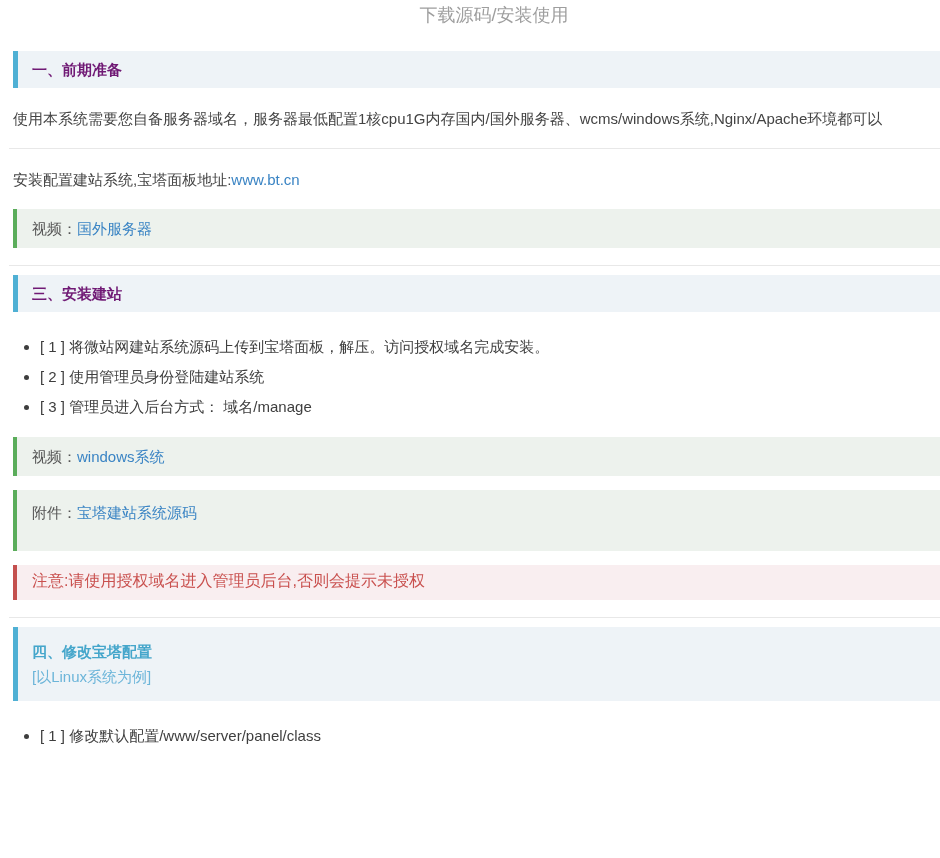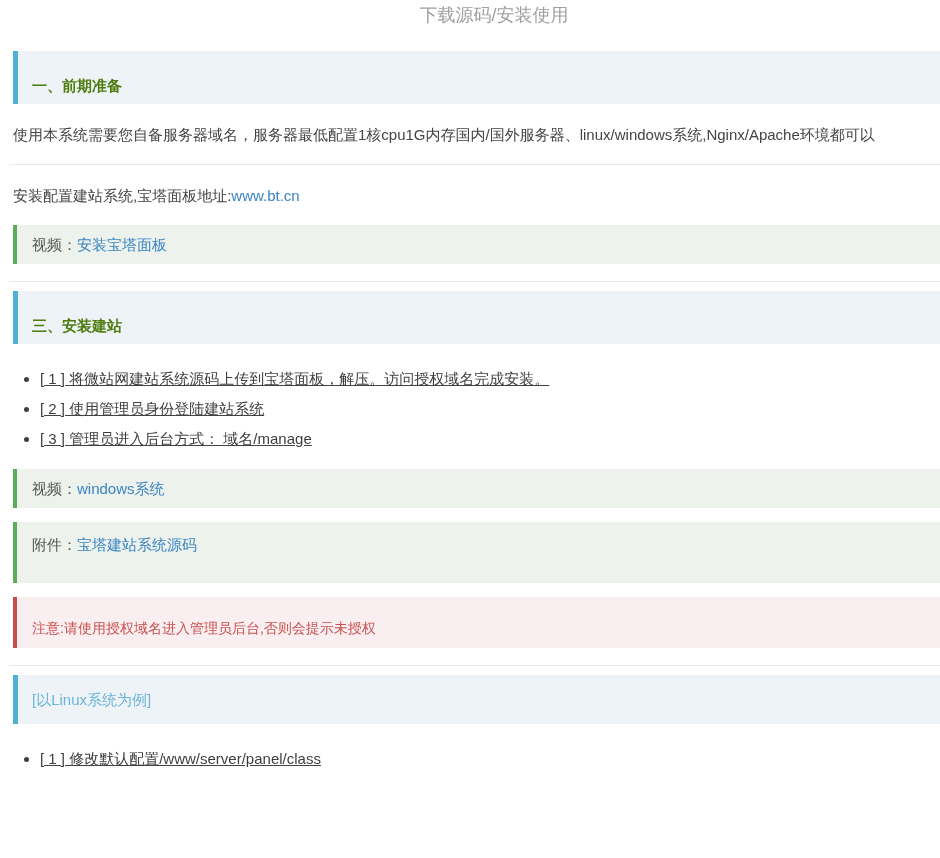--- a/index.html
+++ b/index.html
@@ -17,25 +17,25 @@
     text-align: center;
     font-size: 18px;
     font-weight: normal;
     color: #9e9e9e;
     padding-left: 48px;
   }
   .sec-header {
     margin: 0 0 0 13px;
     background: #eef3f7;
     border-left: 5px solid #4fb0d4;
-    padding: 27px 18px 11px 14px;
+    padding: 11px 18px 11px 14px;
     font-size: 15px;
     line-height: 15px;
     font-weight: bold;
-    color: #4d7c0f;
+    color: #701a75;
   }
   .body-text {
     margin: 20px 0 18px 13px;
     font-size: 15px;
     line-height: 22px;
     color: #444444;
   }
   .divider {
     border: 0;
     border-top: 1px solid #e8e8e8;
@@ -47,70 +47,69 @@
     padding: 12px 18px 12px 15px;
     font-size: 15px;
     line-height: 15px;
   }
   .note-box.green { background: #edf2ed; border-left: 4px solid #5bad5b; }
   .note-box .label { color: #555555; }
   .note-box.multi { padding: 11px 18px 26px 15px; }
   .note-box.multi .line { line-height: 24px; }
   .warn-box {
     margin: 0 0 0 13px;
-    padding: 24px 18px 12px 15px;
+    padding: 8px 18px 12px 15px;
     background: #f9eef0;
     border-left: 4px solid #c4504e;
     color: #c9504e;
-    font-size: 14px;
+    font-size: 16px;
     line-height: 15px;
   }
   .info-box {
     margin: 0 0 0 13px;
     background: #eef3f7;
     border-left: 5px solid #4fb0d4;
     padding: 12px 18px 12px 14px;
     font-size: 15px;
   }
   .info-heading { font-weight: bold; color: #45a6cb; line-height: 25px; }
   .info-line { color: #6cb5d9; line-height: 25px; }
   .info-line a { color: #4e97cf; text-decoration: none; cursor: pointer; }
   ul.bullets {
     margin: 24px 0 19px 13px;
     padding-left: 27px;
     list-style: disc;
-    text-decoration: underline;
   }
   ul.bullets li {
     font-size: 15px;
     line-height: 22px;
     margin-bottom: 8px;
     color: #3e3e3e;
   }
   ul.bullets li:last-child { margin-bottom: 0; }
   ul.bullets .subline { margin-top: 8px; line-height: 22px; }
   ul.bullets.last { margin-bottom: 0; }
 </style>
 </head>
 <body>
 
 <div class="page">
 
   <h1 class="doc-title">下载源码/安装使用</h1>
 
   <div class="sec-header">一、前期准备</div>
 
-  <p class="body-text">使用本系统需要您自备服务器域名，服务器最低配置1核cpu1G内存国内/国外服务器、linux/windows系统,Nginx/Apache环境都可以</p>
+  <p class="body-text">使用本系统需要您自备服务器域名，服务器最低配置1核cpu1G内存国内/国外服务器、wcms/windows系统,Nginx/Apache环境都可以</p>
 
   <hr class="divider">
 
 
   <p class="body-text"><span>安装配置建站系统,宝塔面板地址:</span><a class="link">www.bt.cn</a></p>
 
-  <div class="note-box green"><span class="label">视频：</span><a class="link">安装宝塔面板</a></div>
+  <div class="note-box green"><span class="label">视频：</span><a class="link">国外服务器</a></div>
 
   <hr class="divider">
 
   <div class="sec-header">三、安装建站</div>
 
   <ul class="bullets">
     <li><span>[ 1 ] 将微站网建站系统源码上传到宝塔面板，解压。访问授权域名完成安装。</span></li>
     <li><span>[ 2 ] 使用管理员身份登陆建站系统</span>
     </li>
     <li><span>[ 3 ] 管理员进入后台方式： 域名/manage</span></li>
@@ -120,20 +119,21 @@
 
   <div class="note-box green multi">
     <div class="line"><span class="label">附件：</span><a class="link">宝塔建站系统源码</a></div>
   </div>
 
   <div class="warn-box">注意:请使用授权域名进入管理员后台,否则会提示未授权</div>
 
   <hr class="divider">
 
   <div class="info-box">
+    <div class="info-heading">四、修改宝塔配置</div>
     <div class="info-line">[以Linux系统为例]</div>
   </div>
 
   <ul class="bullets last">
     <li><span>[ 1 ] 修改默认配置/www/server/panel/class</span></li>
   </ul>
 
 </div>
 
 </body></html>

